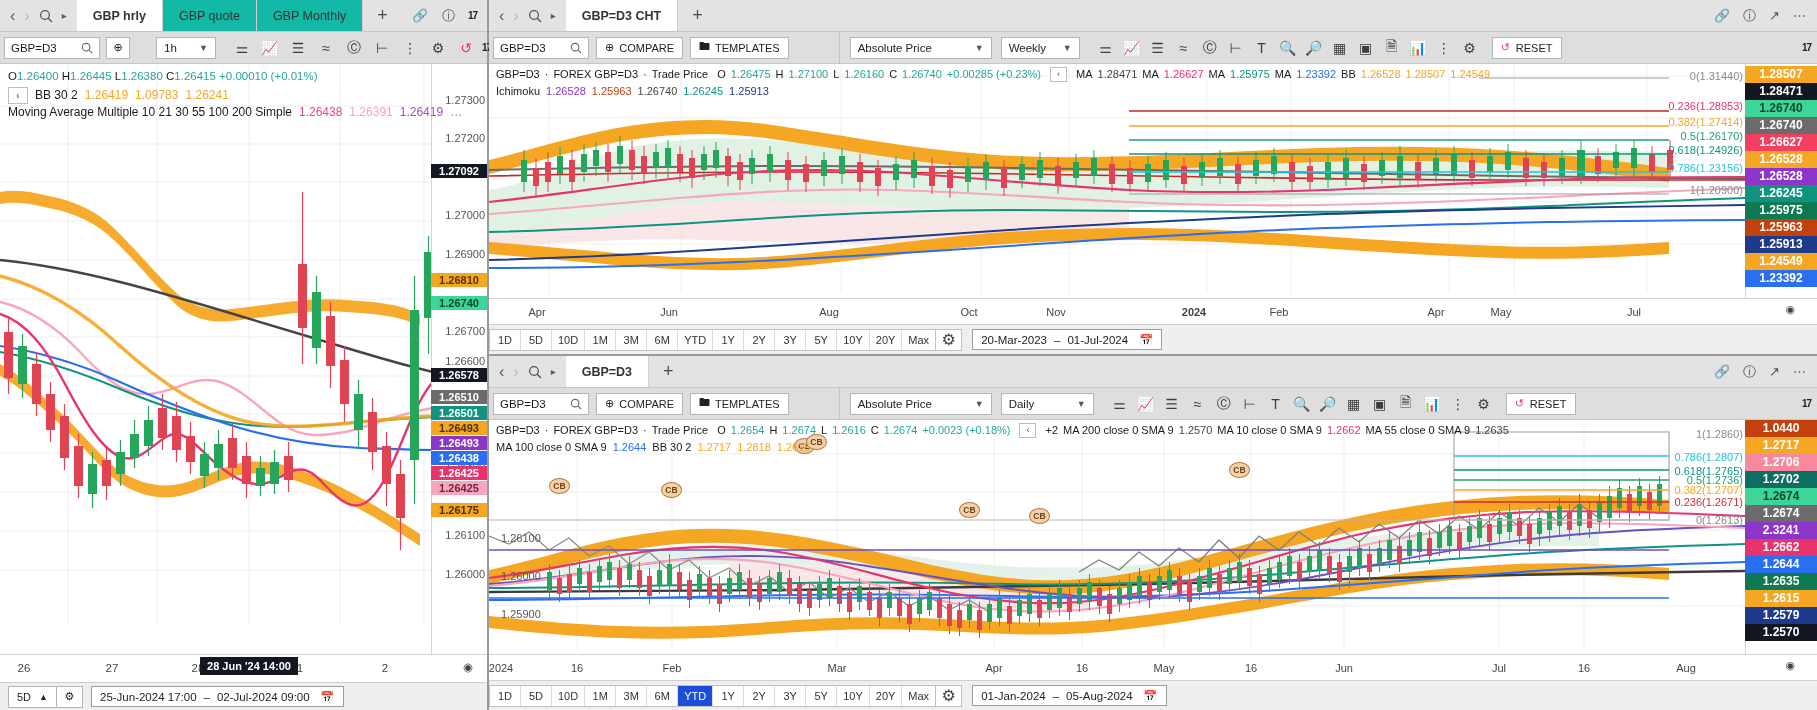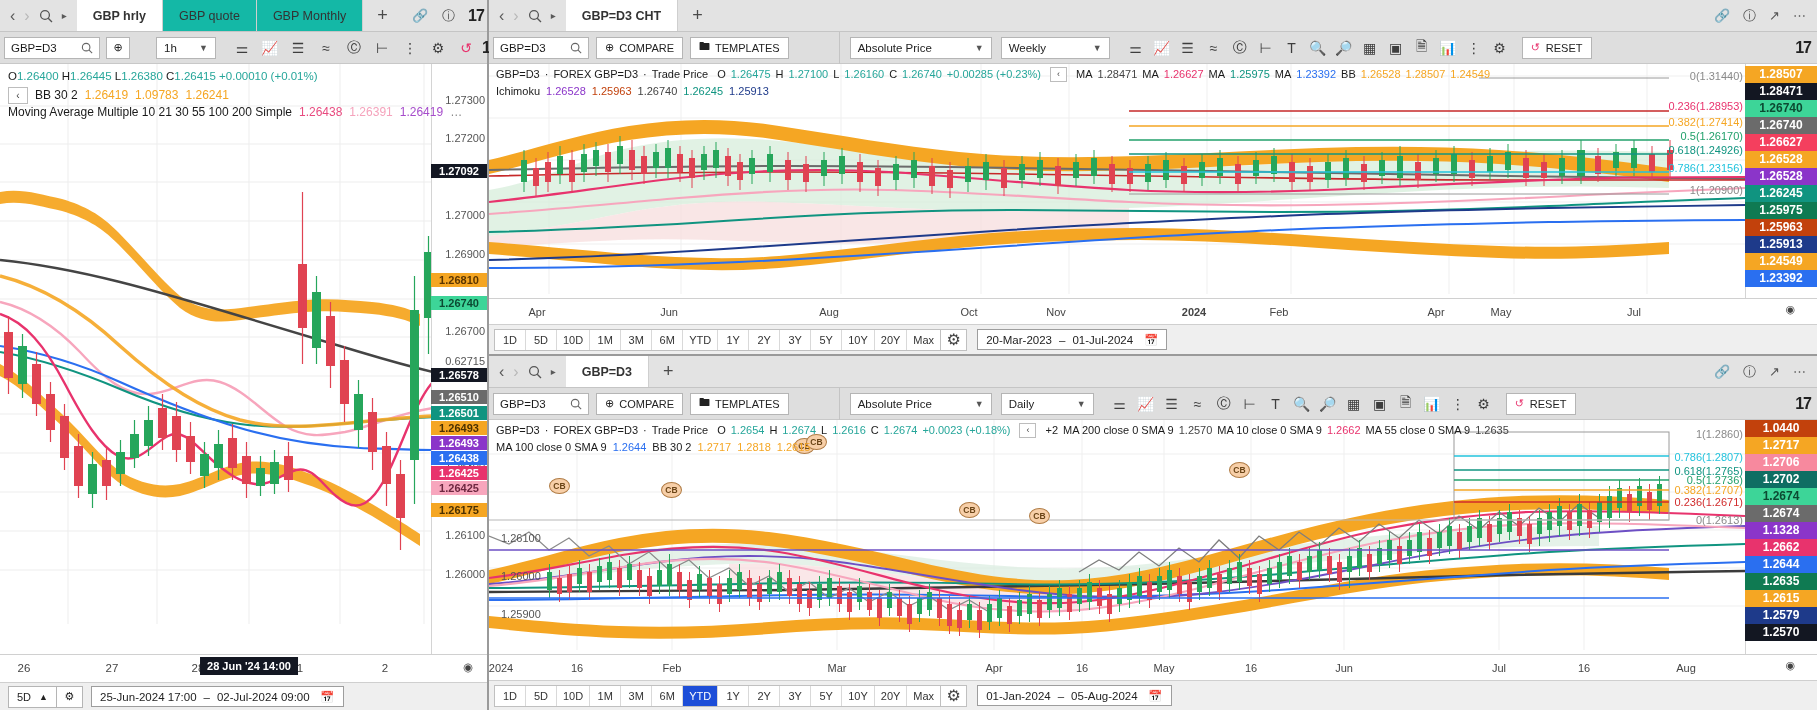--- a/index.html
+++ b/index.html
@@ -84,33 +84,33 @@
 
   .rscale { position:absolute; right:0; top:0; width:72px; height:100%;
             border-left:1px solid #d4d4d4; background:#fff; z-index:5; }
   .rchip { position:absolute; right:0; width:72px; text-align:center; color:#fff;
            font-size:12px; font-weight:bold; line-height:17px; }
 
   .fib { position:absolute; right:74px; font-size:11px; white-space:nowrap; text-align:right; z-index:4; }
 
   .rtime { height:26px; border-top:1px solid #d0d0d0; position:relative; background:#fff; font-size:11px; }
   .rbottom { height:30px; background:#efefef; border-top:1px solid #cfcfcf;
-             display:flex; align-items:center; padding-left:5px; }
+             display:flex; align-items:center; }
   .ranges { display:flex; border:1px solid #c0c0c0; height:22px; background:#fff; }
   .rg { min-width:31px; padding:0 6px; display:flex; align-items:center; justify-content:center;
         font-size:11px; color:#333; border-right:1px solid #d9d9d9; }
   .rg:last-child { border-right:none; }
   .rg.on { background:#1d4ed8; color:#fff; }
   .gearbox { width:26px; height:22px; border:1px solid #c0c0c0; border-left:none; background:#fff;
              display:flex; align-items:center; justify-content:center; color:#444; }
 
   .cb { position:absolute; width:21px; height:16px; border-radius:50%; background:#f7cfa8;
         border:1px solid #b07c45; color:#6a4417; font-size:8.5px; font-weight:bold;
         display:flex; align-items:center; justify-content:center; z-index:4; }
-  .logo { font-weight:bold; font-size:16px; letter-spacing:-1px; color:#222; }
+  .logo { font-weight:bold; font-size:10px; letter-spacing:-1px; color:#222; }
   svg { display:block; }
 </style>
 </head>
 <body>
 
 <div class="app">
 
   <div class="leftpanel">
 
     <div class="tabbar">
@@ -308,21 +308,21 @@
             <line x1="428.5" y1="172" x2="428.5" y2="290" stroke="#26a65b" stroke-width="1.2"></line>
         </g>
       </svg>
 
       <div class="pxscale">
         <div class="pxtick" style="top:30px">1.27300</div>
         <div class="pxtick" style="top:68px">1.27200</div>
         <div class="pxtick" style="top:145px">1.27000</div>
         <div class="pxtick" style="top:184px">1.26900</div>
         <div class="pxtick" style="top:261px">1.26700</div>
-        <div class="pxtick" style="top:291px">0.62715</div>
+        <div class="pxtick" style="top:291px">1.26600</div>
         <div class="pxtick" style="top:396px">1.26300</div>
         <div class="pxtick" style="top:465px">1.26100</div>
         <div class="pxtick" style="top:504px">1.26000</div>
 
         <div class="pxchip" style="top:100px;background:#131722;color:#fff">1.27092</div>
         <div class="pxchip" style="top:209px;background:#f5a623;color:#5a3500">1.26810</div>
         <div class="pxchip" style="top:232px;background:#3dd598;color:#0c4a32">1.26740</div>
         <div class="pxchip" style="top:304px;background:#131722;color:#fff">1.26578</div>
         <div class="pxchip" style="top:326px;background:#6b6b6b;color:#fff">1.26510</div>
         <div class="pxchip" style="top:342px;background:#109480;color:#fff">1.26501</div>
@@ -411,21 +411,21 @@
             <span>TEMPLATES</span>
           </div>
         </div>
         <div class="sepline" style="margin-left:46px"></div>
         <div class="tbsect" style="padding-left:10px">
           <div class="sel" style="width:142px">
             <span>Absolute Price</span>
             <span style="font-size:9px;color:#555">▼</span>
           </div>
           <span style="width:9px"></span>
-          <div class="sel" style="width:109px">
+          <div class="sel" style="width:79px">
             <span>Weekly</span>
             <span style="font-size:9px;color:#555">▼</span>
           </div>
         </div>
         <div class="tbsect" style="gap:2px;padding-left:10px">
           <span class="ico tbico">⚌</span>
           <span class="ico tbico">📈</span>
           <span class="ico tbico">☰</span>
           <span class="ico tbico">≈</span>
           <span class="ico tbico">Ⓒ</span>
@@ -1167,21 +1167,21 @@
         <div style="position:absolute;left:12px;top:150px;font-size:11px;color:#555">1.26000</div>
         <div style="position:absolute;left:12px;top:188px;font-size:11px;color:#555">1.25900</div>
 
         <div class="rscale">
           <div class="rchip" style="top:0px;background:#c2410c">1.0440</div>
           <div class="rchip" style="top:17px;background:#f5a623">1.2717</div>
           <div class="rchip" style="top:34px;background:#f7899e">1.2706</div>
           <div class="rchip" style="top:51px;background:#0f6e63">1.2702</div>
           <div class="rchip" style="top:68px;background:#3dd598;color:#0c4a32">1.2674</div>
           <div class="rchip" style="top:85px;background:#6b6b6b">1.2674</div>
-          <div class="rchip" style="top:102px;background:#8b35c9">1.1328</div>
+          <div class="rchip" style="top:102px;background:#8b35c9">2.3241</div>
           <div class="rchip" style="top:119px;background:#e8336d">1.2662</div>
           <div class="rchip" style="top:136px;background:#2a6ff0">1.2644</div>
           <div class="rchip" style="top:153px;background:#0f7a52">1.2635</div>
           <div class="rchip" style="top:170px;background:#f5a623">1.2615</div>
           <div class="rchip" style="top:187px;background:#1e3a8a">1.2579</div>
           <div class="rchip" style="top:204px;background:#131722">1.2570</div>
         </div>
       </div>
 
       <div class="rtime">

